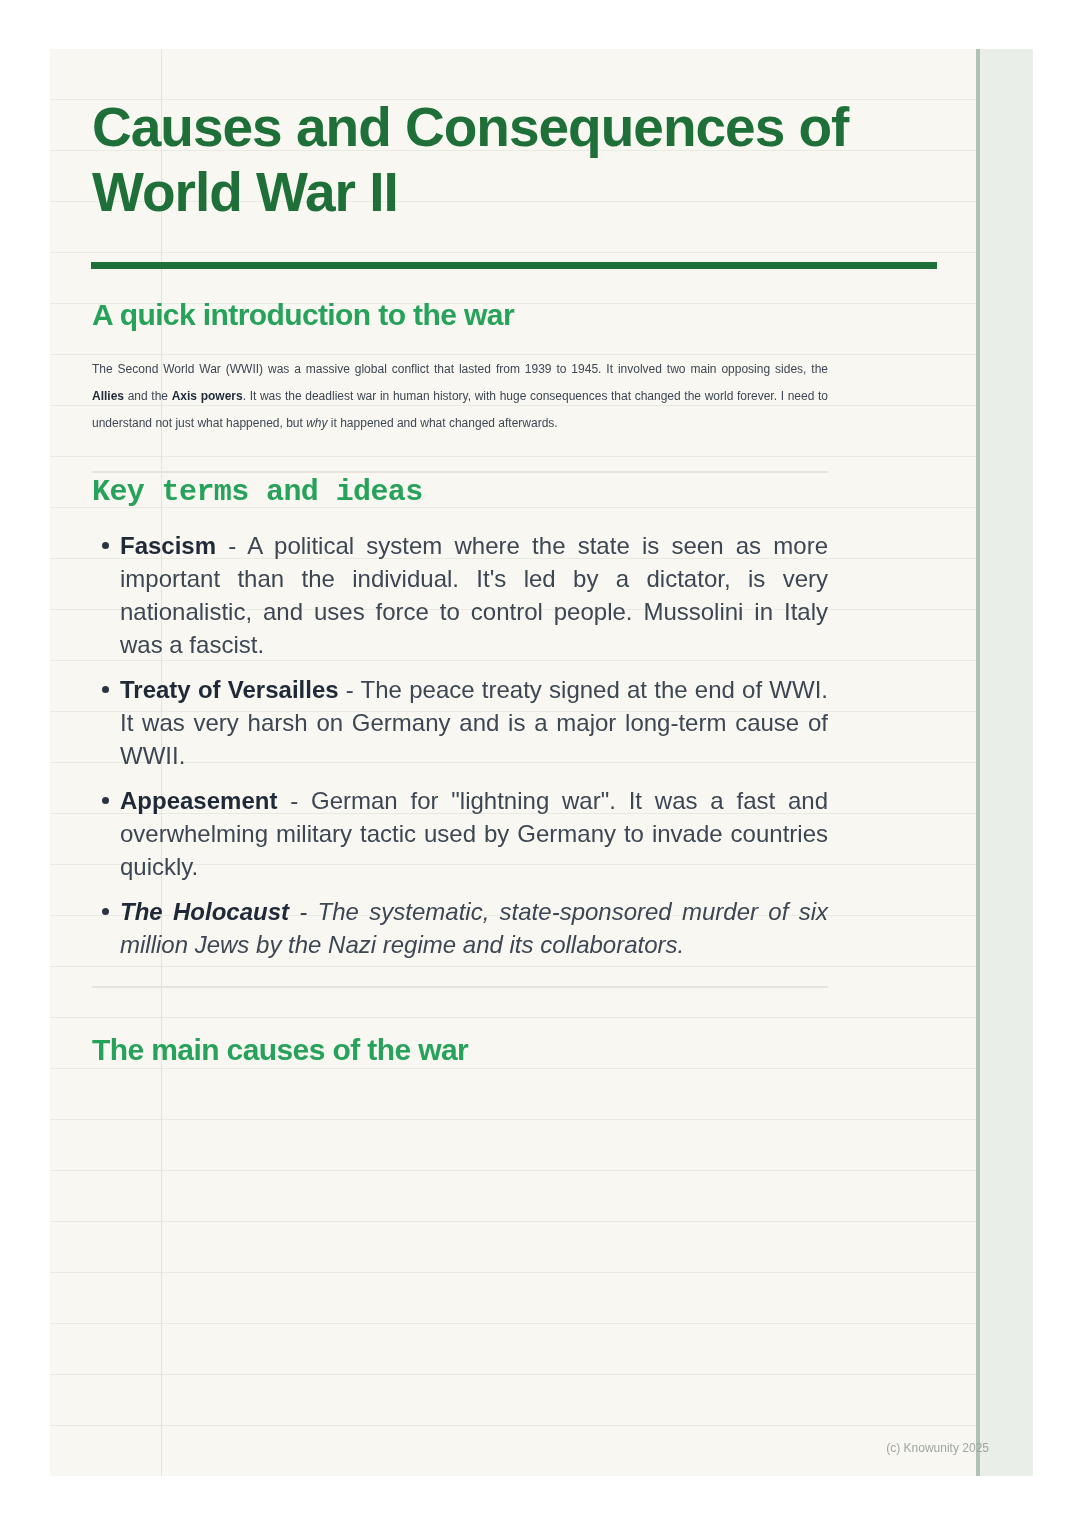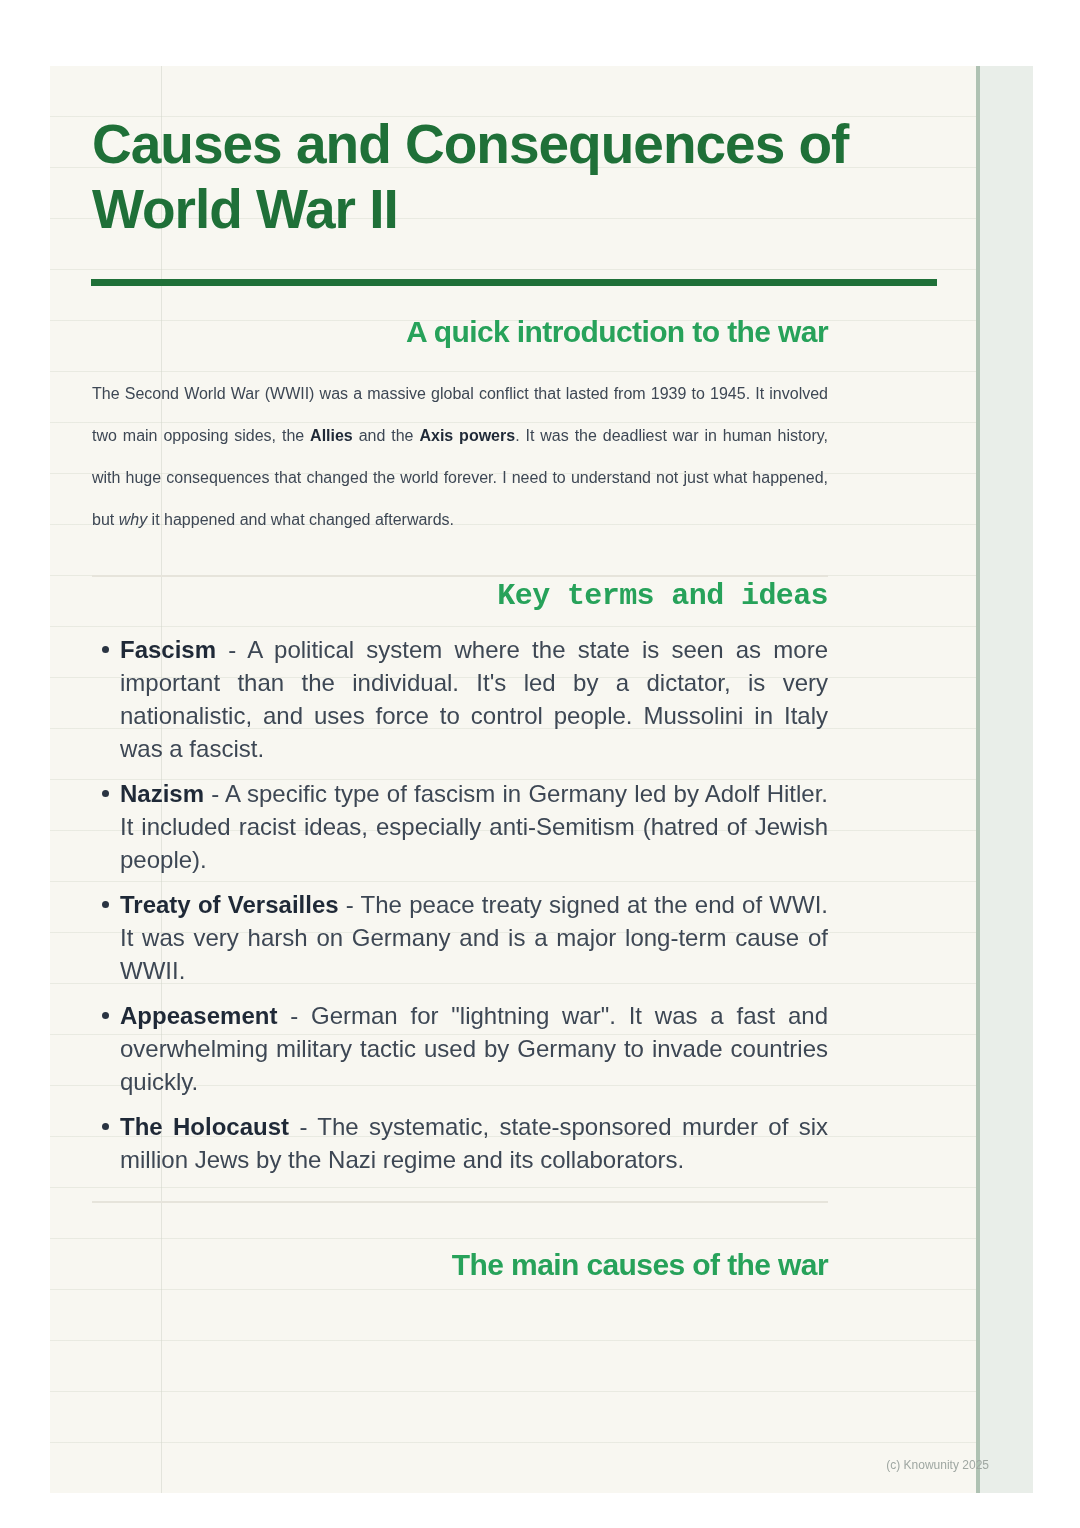--- a/index.html
+++ b/index.html
@@ -5,21 +5,21 @@
   html,body{margin:0;padding:0;}
   body{
     width:1080px;height:1528px;
     background:#ffffff;
     font-family:"Liberation Sans","DejaVu Sans",sans-serif;
     position:relative;
     -webkit-font-smoothing:antialiased;
   }
   .page{
     position:absolute;
-    left:50px;top:66px;
+    left:50px;top:49px;
     width:962px;height:1427px;
     background:#f8f7f1;
     background-image:repeating-linear-gradient(
       180deg,
       transparent 0px, transparent 50px,
       rgba(205,210,196,0.35) 50px, rgba(205,210,196,0.35) 51px);
   }
   .crease{
     position:absolute;left:111px;top:0;bottom:0;width:1px;
     background:rgba(210,214,203,0.55);
@@ -47,28 +47,27 @@
     margin:37px 0 0 -1px;
     width:846px;height:7px;
     background:#1f7038;
   }
   h2.sec{
     margin:0;
     font-size:30px;line-height:38px;
     letter-spacing:-0.6px;
     font-weight:bold;
     color:#27a25a;
-    text-align:right;
   }
   h2.sec-intro{margin-top:27px;}
   h2.sec-terms{font-family:Liberation Mono, monospace;}
   h2.sec-causes{margin-top:43px;}
   p.body-text{
     margin:22px 0 0 0;
-    font-size:16px;line-height:42px;
+    font-size:12px;line-height:27px;
     color:#3d4754;
     text-align:justify;
   }
   .b{font-weight:bold;color:#1f2937;}
   .it{font-style:italic;}
   .divider{
     margin-top:34px;
     width:736px;height:2px;
     background:#e6e4db;
   }
@@ -78,21 +77,21 @@
     margin:18px 0 0 0;padding:0;
   }
   ul.terms li{
     position:relative;
     padding-left:28px;
     margin-bottom:12px;
     font-size:24px;line-height:33px;
     color:#3d4754;
     text-align:justify;
   }
-  ul.terms li:last-child{margin-bottom:17px;}
+  ul.terms li:last-child{margin-bottom:17px;font-style:italic;}
   .dot{
     position:absolute;left:10px;top:13px;
     width:7px;height:7px;border-radius:50%;
     background:#2a3442;
   }
   .watermark{
     position:absolute;
     right:23px;top:1389px;
     font-size:12px;line-height:20px;
     color:#9fa7a2;
@@ -120,26 +119,20 @@
 
     <ul class="terms">
       <li>
         <span class="dot"></span>
         <span class="b">Fascism</span>
         <span>- A political system where the state is seen as more important than the individual. It's led by a dictator, is very nationalistic, and uses force to control people. Mussolini in Italy was a fascist.</span>
         <span class="it"></span>
       </li>
       <li>
         <span class="dot"></span>
-        <span class="b">Nazism</span>
-        <span>- A specific type of fascism in Germany led by Adolf Hitler. It included racist ideas, especially anti-Semitism (hatred of Jewish people).</span>
-        <span class="it"></span>
-      </li>
-      <li>
-        <span class="dot"></span>
         <span class="b">Treaty of Versailles</span>
         <span>- The peace treaty signed at the end of WWI. It was very harsh on Germany and is a major long-term cause of WWII.</span>
         <span class="it"></span>
       </li>
       <li>
         <span class="dot"></span>
         <span class="b">Appeasement</span>
         <span>- German for "lightning war". It was a fast and overwhelming military tactic used by Germany to invade countries quickly.</span>
         <span class="it"></span>
       </li>

